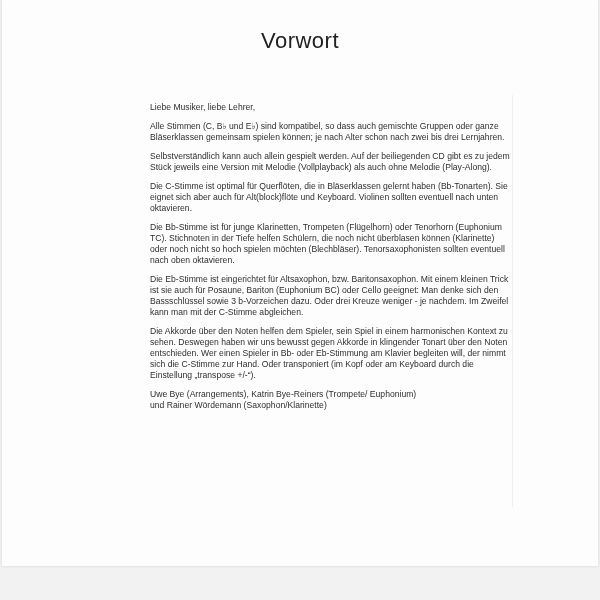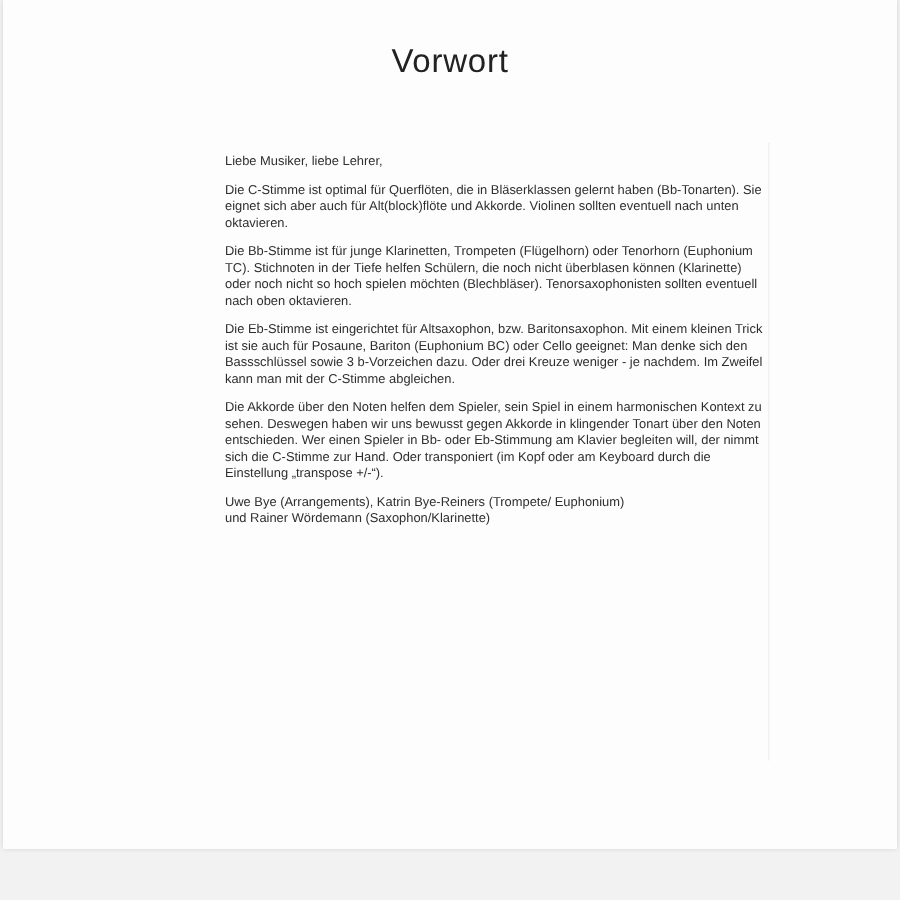--- a/index.html
+++ b/index.html
@@ -69,23 +69,25 @@
 <div class="scan">
   <div class="page">
     <div class="page-edge-right"></div>
 
     <h1 class="title">Vorwort</h1>
 
     <div class="body-text">
       <p class="salutation">Liebe Musiker, liebe Lehrer,</p>
 
 
+      <p>Alle Stimmen (C, B♭ und E♭) sind kompatibel, so dass auch gemischte Gruppen oder ganze Bläserklassen gemeinsam spielen können; je nach Alter schon nach zwei bis drei Lernjahren.</p>
 
+      <p>Selbstverständlich kann auch allein gespielt werden. Auf der beiliegenden CD gibt es zu jedem Stück jeweils eine Version mit Melodie (Vollplayback) als auch ohne Melodie (Play-Along).</p>
 
-      <p>Die C-Stimme ist optimal für Querflöten, die in Bläserklassen gelernt haben (Bb-Tonarten). Sie eignet sich aber auch für Alt(block)flöte und Akkorde. Violinen sollten eventuell nach unten oktavieren.</p>
+      <p>Die C-Stimme ist optimal für Querflöten, die in Bläserklassen gelernt haben (Bb-Tonarten). Sie eignet sich aber auch für Alt(block)flöte und Keyboard. Violinen sollten eventuell nach unten oktavieren.</p>
 
       <p>Die Bb-Stimme ist für junge Klarinetten, Trompeten (Flügelhorn) oder Tenorhorn (Euphonium TC). Stichnoten in der Tiefe helfen Schülern, die noch nicht überblasen können (Klarinette) oder noch nicht so hoch spielen möchten (Blechbläser). Tenorsaxophonisten sollten eventuell nach oben oktavieren.</p>
 
       <p>Die Eb-Stimme ist eingerichtet für Altsaxophon, bzw. Baritonsaxophon. Mit einem kleinen Trick ist sie auch für Posaune, Bariton (Euphonium BC) oder Cello geeignet: Man denke sich den Bassschlüssel sowie 3 b-Vorzeichen dazu. Oder drei Kreuze weniger - je nachdem. Im Zweifel kann man mit der C-Stimme abgleichen.</p>
 
       <p>Die Akkorde über den Noten helfen dem Spieler, sein Spiel in einem harmonischen Kontext zu sehen. Deswegen haben wir uns bewusst gegen Akkorde in klingender Tonart über den Noten entschieden. Wer einen Spieler in Bb- oder Eb-Stimmung am Klavier begleiten will, der nimmt sich die C-Stimme zur Hand. Oder transponiert (im Kopf oder am Keyboard durch die Einstellung „transpose +/-“).</p>
 
 
 
       <div class="signature">

